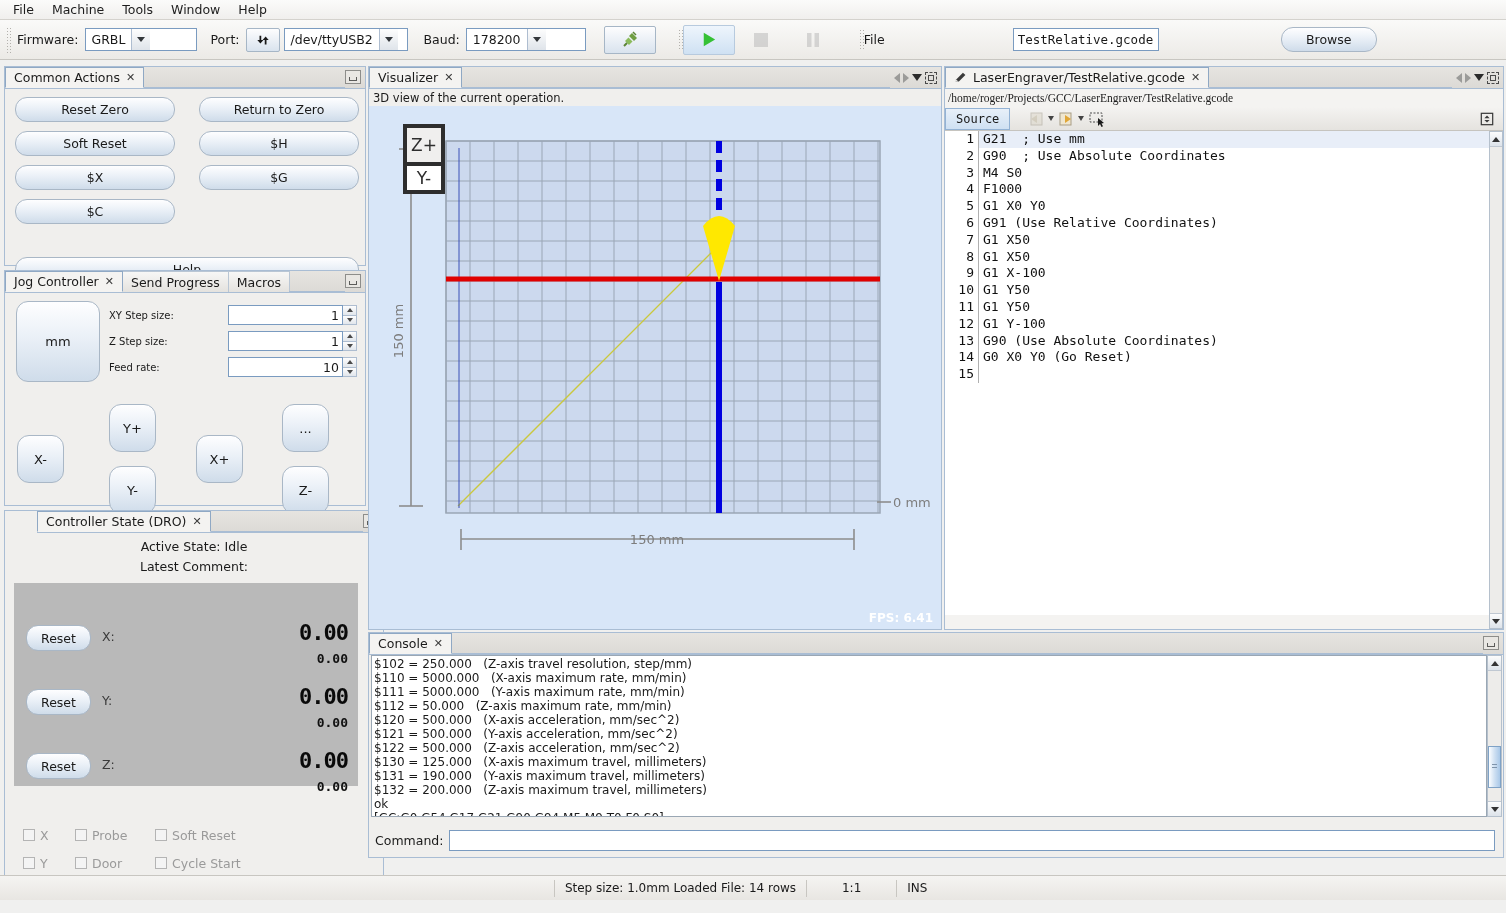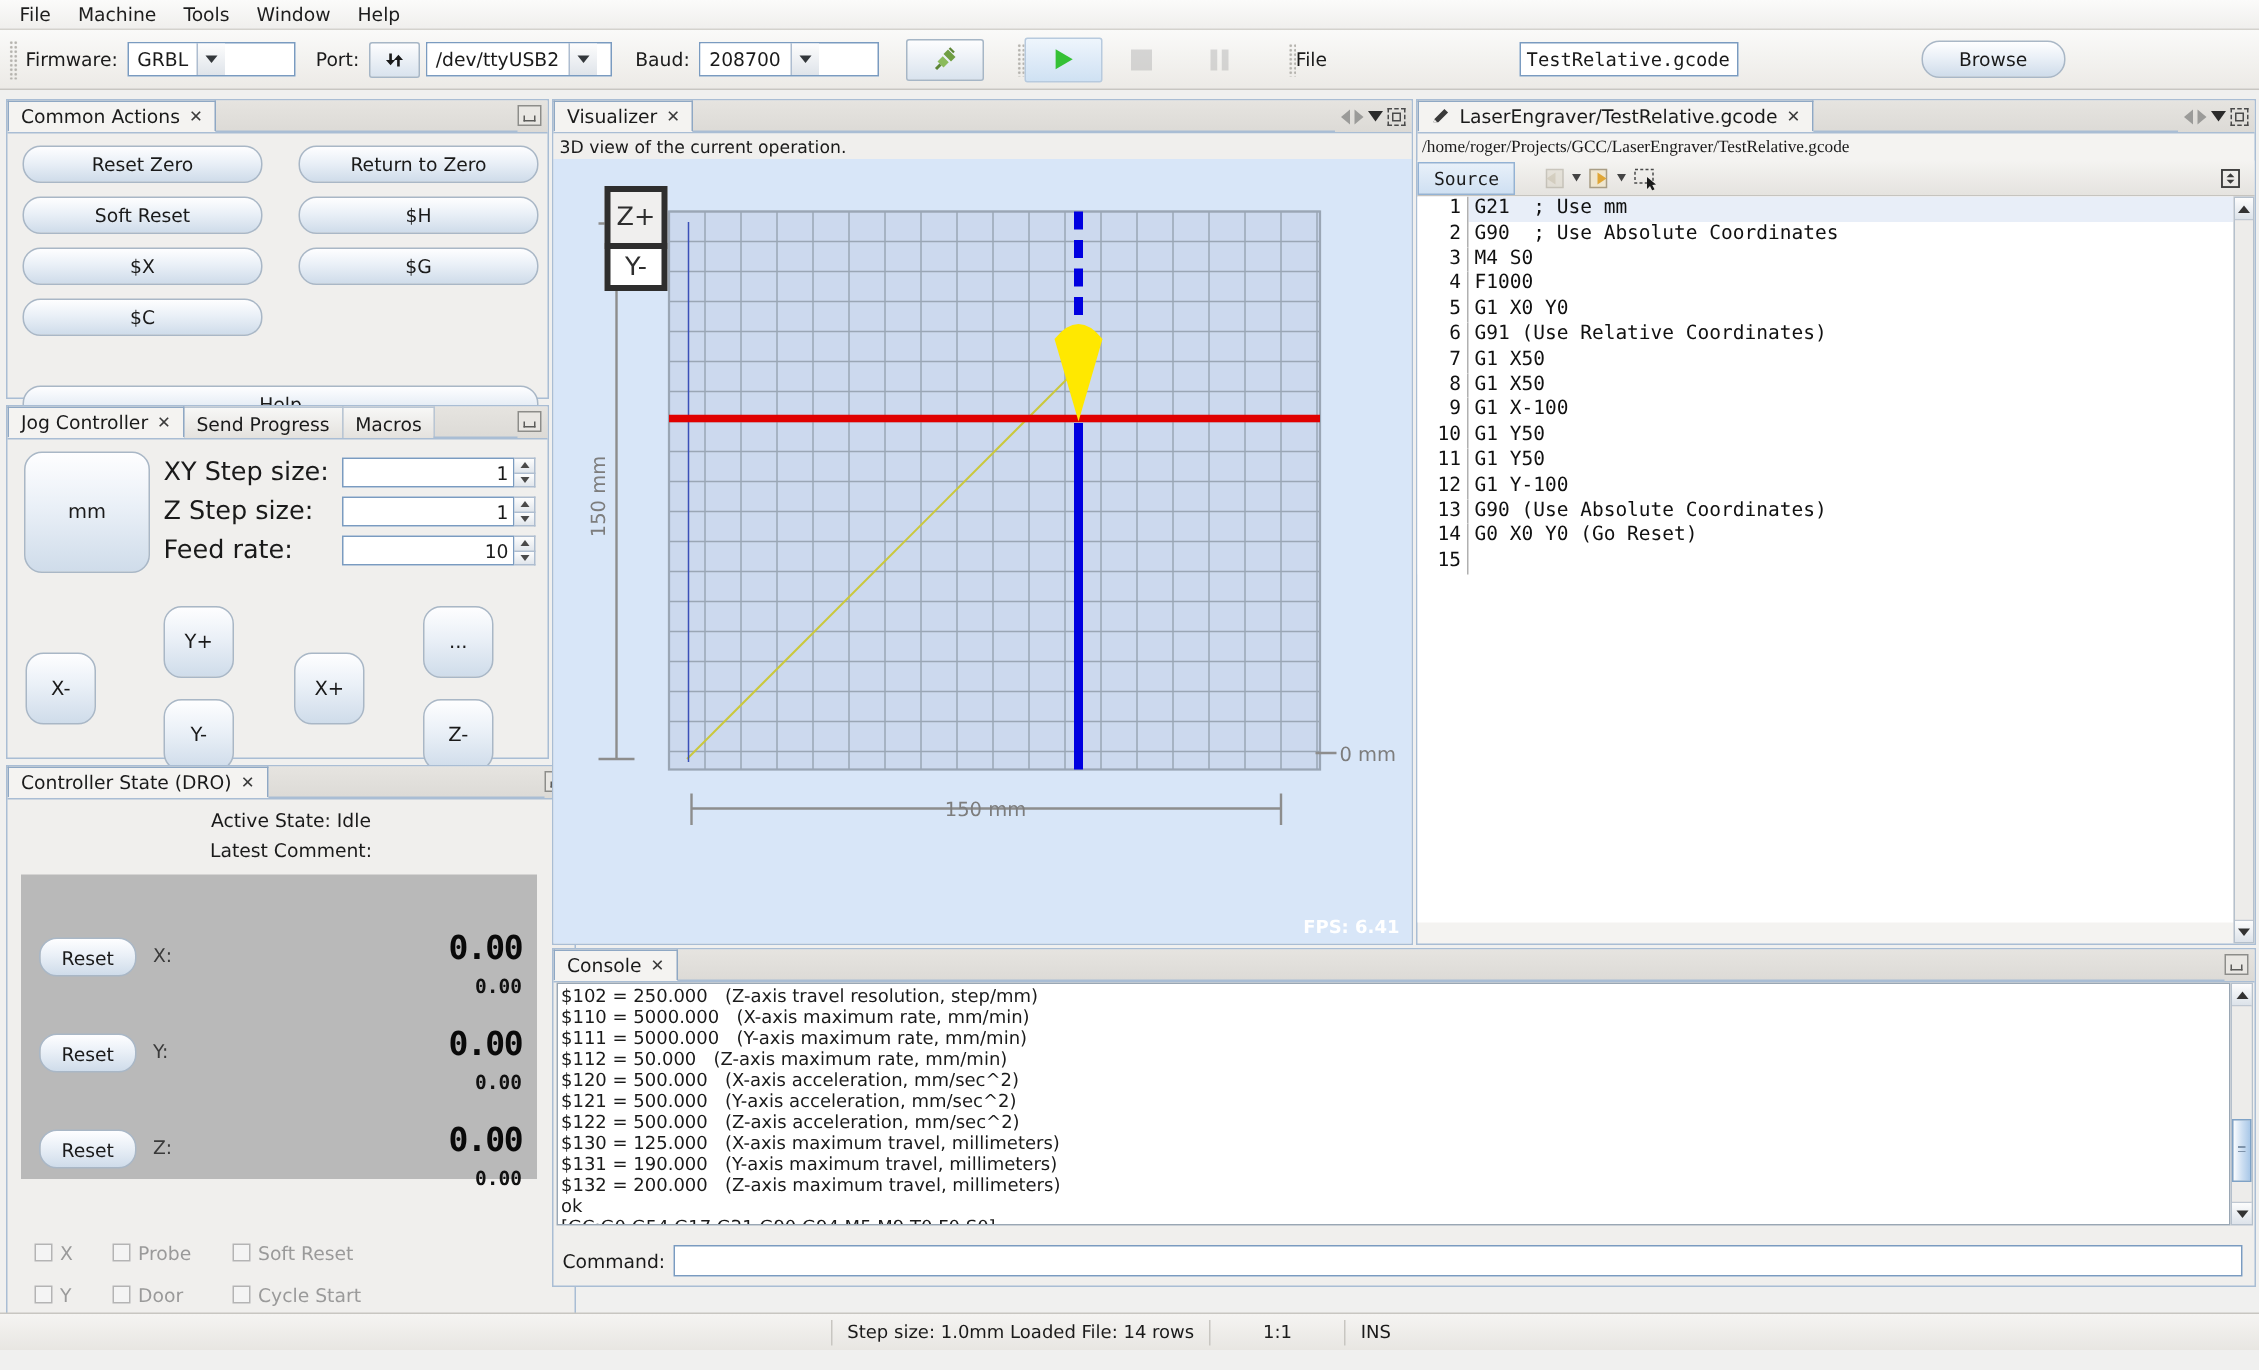--- a/index.html
+++ b/index.html
@@ -140,21 +140,21 @@
   .ca-grid { position: absolute; left: 10px; top: 8px; width: 344px;
     display: grid; grid-template-columns: 1fr 1fr; gap: 9px 24px; }
   .ca-grid .sbtn { height: 25px; }
   .ca-help { position: absolute; left: 10px; top: 168px; width: 344px; height: 25px; }
 
   
   #jog { left: 4px; top: 270px; width: 362px; height: 236px;
     border: 1px solid #a9bdd4; background: #f0efed; }
   .mmbtn { position: absolute; left: 11px; top: 8px; width: 84px; height: 81px; font-size: 13px; }
   .jrow { position: absolute; display: flex; align-items: center; }
-  .jlabel { font-size: 17px; width: 120px; }
+  .jlabel { font-size: 10px; width: 120px; }
   .spin { display: flex; height: 20px; width: 130px; }
   .spin .fld {
     flex: 1; border: 1px solid #7a9bc0; background: #fff;
     display: flex; align-items: center; justify-content: flex-end;
     padding-right: 3px; font-size: 12.5px;
   }
   .spin .arrows { width: 14px; display: flex; flex-direction: column; }
   .spin .arrows div {
     flex: 1; border: 1px solid #aebdd0; border-left: none;
     background: linear-gradient(#fdfdfd, #e1e6ec);
@@ -166,21 +166,21 @@
   }
   .spin .arrows div:last-child { border-top: none; }
   .spin .arrows div:last-child:after {
     content: ""; border-left: 3px solid transparent; border-right: 3px solid transparent;
     border-top: 4px solid #4a4a4a;
   }
   .jogbtn { position: absolute; width: 47px; height: 48px; font-size: 13px; }
 
   
   #dro { left: 4px; top: 510px; width: 380px; height: 380px;
-    border: 1px solid #a9bdd4; background: #f0efed; }
+    border: 1px solid #a9bdd4; background: #f0efed; padding-left: 32px; }
   .dro-state { position: absolute; left: 0; right: 0; top: 6px; text-align: center; font-size: 12.5px; }
   .dro-state span.k { color: #1a1a1a; }
   .dro-comment { position: absolute; left: 0; right: 0; top: 26px; text-align: center; font-size: 12.5px; }
   .dro-box {
     position: absolute; left: 9px; top: 50px; width: 344px; height: 203px;
     background: #b9b9b9;
   }
   .dro-row { position: absolute; left: 0; width: 344px; height: 64px; }
   .dro-reset { position: absolute; left: 12px; top: 6px; width: 65px; height: 26px; font-size: 12.5px; }
   .dro-axis { position: absolute; left: 88px; top: 10px; font-size: 12.5px; color: #3a3a3a; }
@@ -342,21 +342,21 @@
           <path d="M4 3 L4 8 L1.5 8 L5 12 L8.5 8 L6 8 L6 3 Z" fill="#1a1a1a"></path>
           <path d="M12 13 L12 8 L14.5 8 L11 4 L7.5 8 L10 8 L10 13 Z" fill="#1a1a1a"></path>
         </svg>
       </div>
       <div class="combo" style="width:124px;margin-left:4px">
         <div class="val">/dev/ttyUSB2</div>
         <div class="arw"></div>
       </div>
       <span class="tlabel" style="margin-left:16px">Baud:</span>
       <div class="combo" style="width:120px">
-        <div class="val">208700</div>
+        <div class="val">178200</div>
         <div class="arw"></div>
       </div>
       <div class="tbtn" style="width:52px;height:28px;margin-left:18px">
         <svg width="20" height="20" viewBox="0 0 20 20">
           <path d="M12 3 L17 8 L14 11 L9 6 Z" fill="#6f9e42"></path>
           <path d="M8.5 7.5 L12.5 11.5 L9 15 L5 11 Z" fill="#8bbb5c"></path>
           <line x1="4" y1="16" x2="7" y2="13" stroke="#5c8535" stroke-width="2"></line>
           <line x1="13" y1="2" x2="16" y2="5" stroke="#5c8535" stroke-width="1.5"></line>
         </svg>
       </div>

